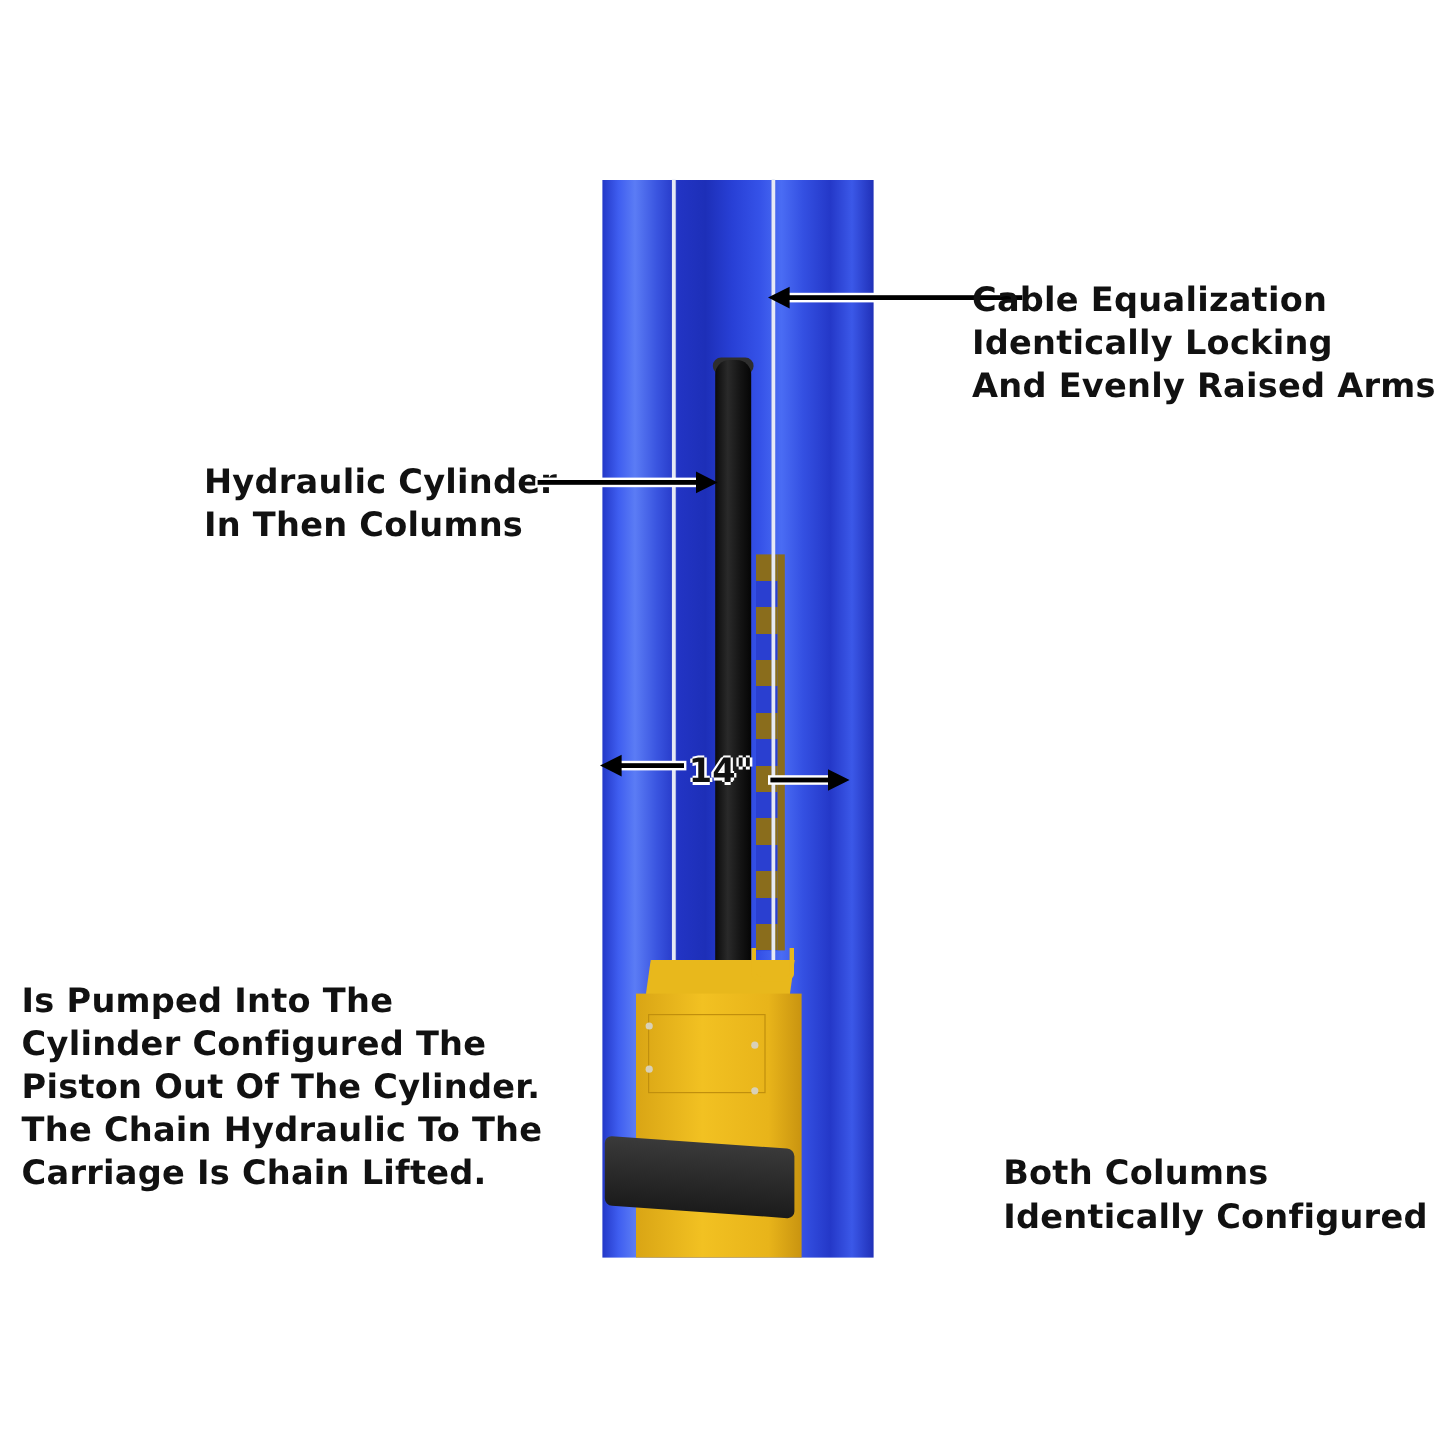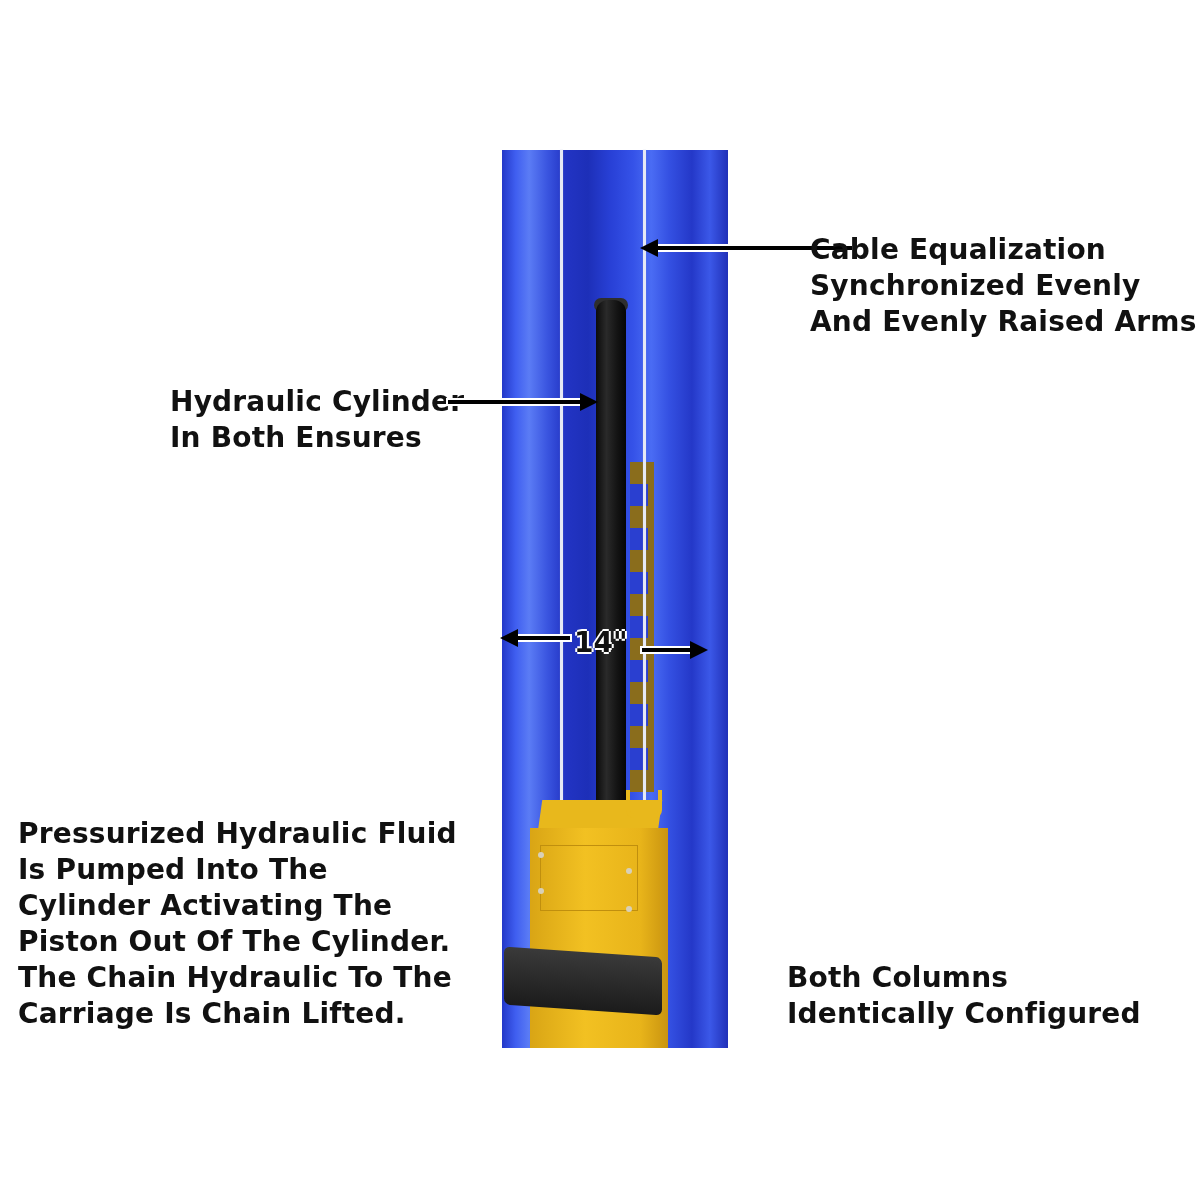--- a/index.html
+++ b/index.html
@@ -45,39 +45,38 @@
 <div class="bolt" style="left:538px;top:852px;"></div>
 <div class="bolt" style="left:626px;top:868px;"></div>
 <div class="bolt" style="left:538px;top:888px;"></div>
 <div class="bolt" style="left:626px;top:906px;"></div>
 <div class="lock"></div>
 <div class="pad"></div>
 
 <div class="arrow left" style="left:656px; top:246px; width:196px;"></div>
 <div class="label" style="left:810px; top:232px; width:376px;">
   <span>Cable Equalization</span>
-  <span>Synchronized Evenly</span>
+  <span>Identically Locking</span>
   <span>And Evenly Raised Arms</span>
 </div>
 
 <div class="label" style="left:170px; top:384px; width:272px;">
   <span>Hydraulic Cylinder</span>
-  <span>In Both Ensures</span>
+  <span>In Then Columns</span>
 </div>
 <div class="arrow right" style="left:448px; top:400px; width:134px;"></div>
 
 <div class="arrow left" style="left:516px; top:636px; width:54px;"></div>
 <div class="dim-text">14"</div>
 <div class="arrow right" style="left:642px; top:648px; width:50px;"></div>
 
 <div class="label" style="left:18px; top:816px; width:414px;">
-  <span>Pressurized Hydraulic Fluid</span>
   <span>Is Pumped Into The</span>
-  <span>Cylinder Activating The</span>
+  <span>Cylinder Configured The</span>
   <span>Piston Out Of The Cylinder.</span>
   <span>The Chain Hydraulic To The</span>
   <span>Carriage Is Chain Lifted.</span>
 </div>
 
-<div class="label" style="left:787px; top:960px; width:334px;">
+<div class="label" style="left:836px; top:960px; width:334px;">
   <span>Both Columns</span>
   <span>Identically Configured</span>
 </div>
 
 </body></html>

